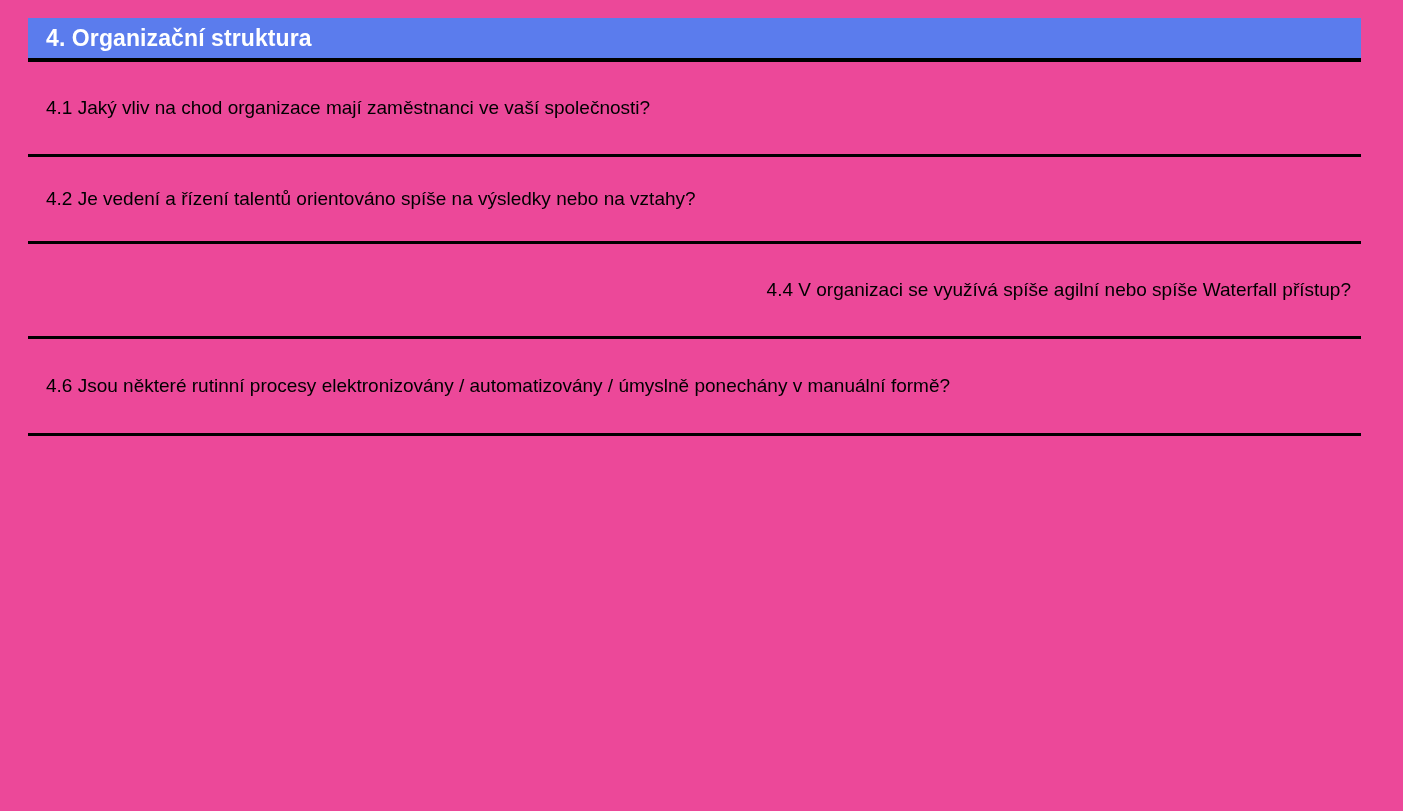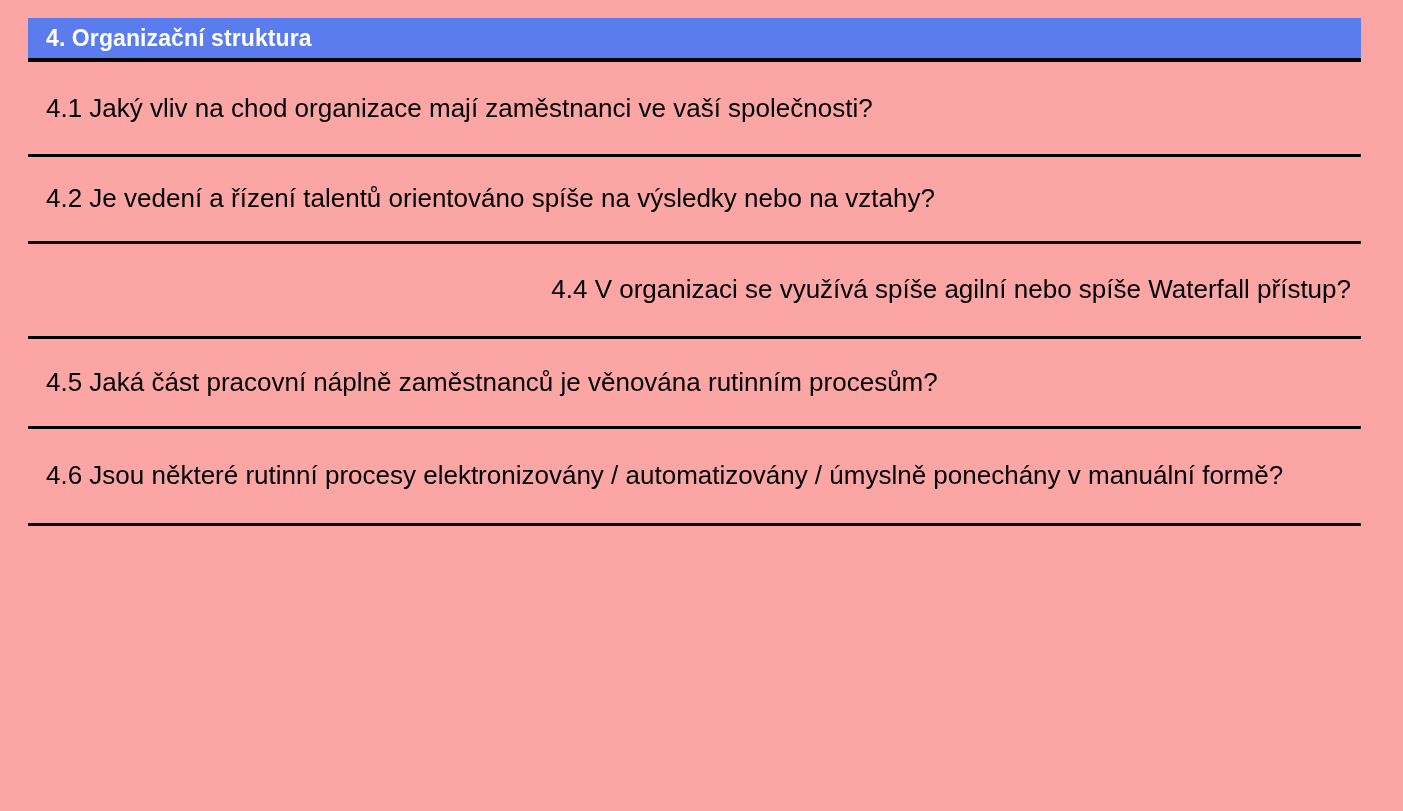--- a/index.html
+++ b/index.html
@@ -11,21 +11,21 @@
     width: 1403px;
     height: 811px;
     font-family: "Liberation Sans", sans-serif;
     -webkit-font-smoothing: antialiased;
   }
 
   #page {
     position: relative;
     width: 1403px;
     height: 811px;
-    background: #fca5a5;
+    background: #ec4899;
     overflow: hidden;
   }
 
   .section-table {
     position: absolute;
     left: 28px;
     top: 18px;
     width: 1333px;
     border-collapse: collapse;
   }
@@ -52,21 +52,21 @@
     border-bottom: 3px solid #000000;
     box-sizing: border-box;
   }
 
   .q-row:last-child {
     border-bottom: none;
   }
 
   .q-cell {
     padding: 0 10px 0 18px;
-    font-size: 26px;
+    font-size: 19px;
     color: #000000;
     font-family: "Liberation Sans", sans-serif;
     line-height: 1.32;
     vertical-align: middle;
     white-space: pre-wrap;
   }
 
   
   .h-r1 { height: 95px; }
   .h-r2 { height: 87px; }
@@ -102,23 +102,20 @@
 
       <tr class="q-row h-r2">
         <td class="q-cell">4.2 Je vedení a řízení talentů orientováno spíše na výsledky nebo na vztahy?</td>
       </tr>
 
 
       <tr class="q-row h-r4">
         <td class="q-cell">4.4 V organizaci se využívá spíše agilní nebo spíše Waterfall přístup?</td>
       </tr>
 
-      <tr class="q-row h-r5">
-        <td class="q-cell">4.5 Jaká část pracovní náplně zaměstnanců je věnována rutinním procesům?</td>
-      </tr>
 
       <tr class="q-row h-r6">
         <td class="q-cell">4.6 Jsou některé rutinní procesy elektronizovány / automatizovány / úmyslně ponechány v manuální formě?</td>
       </tr>
 
 
       <tr class="q-row h-r8">
         <td class="q-cell">
           
         </td>

